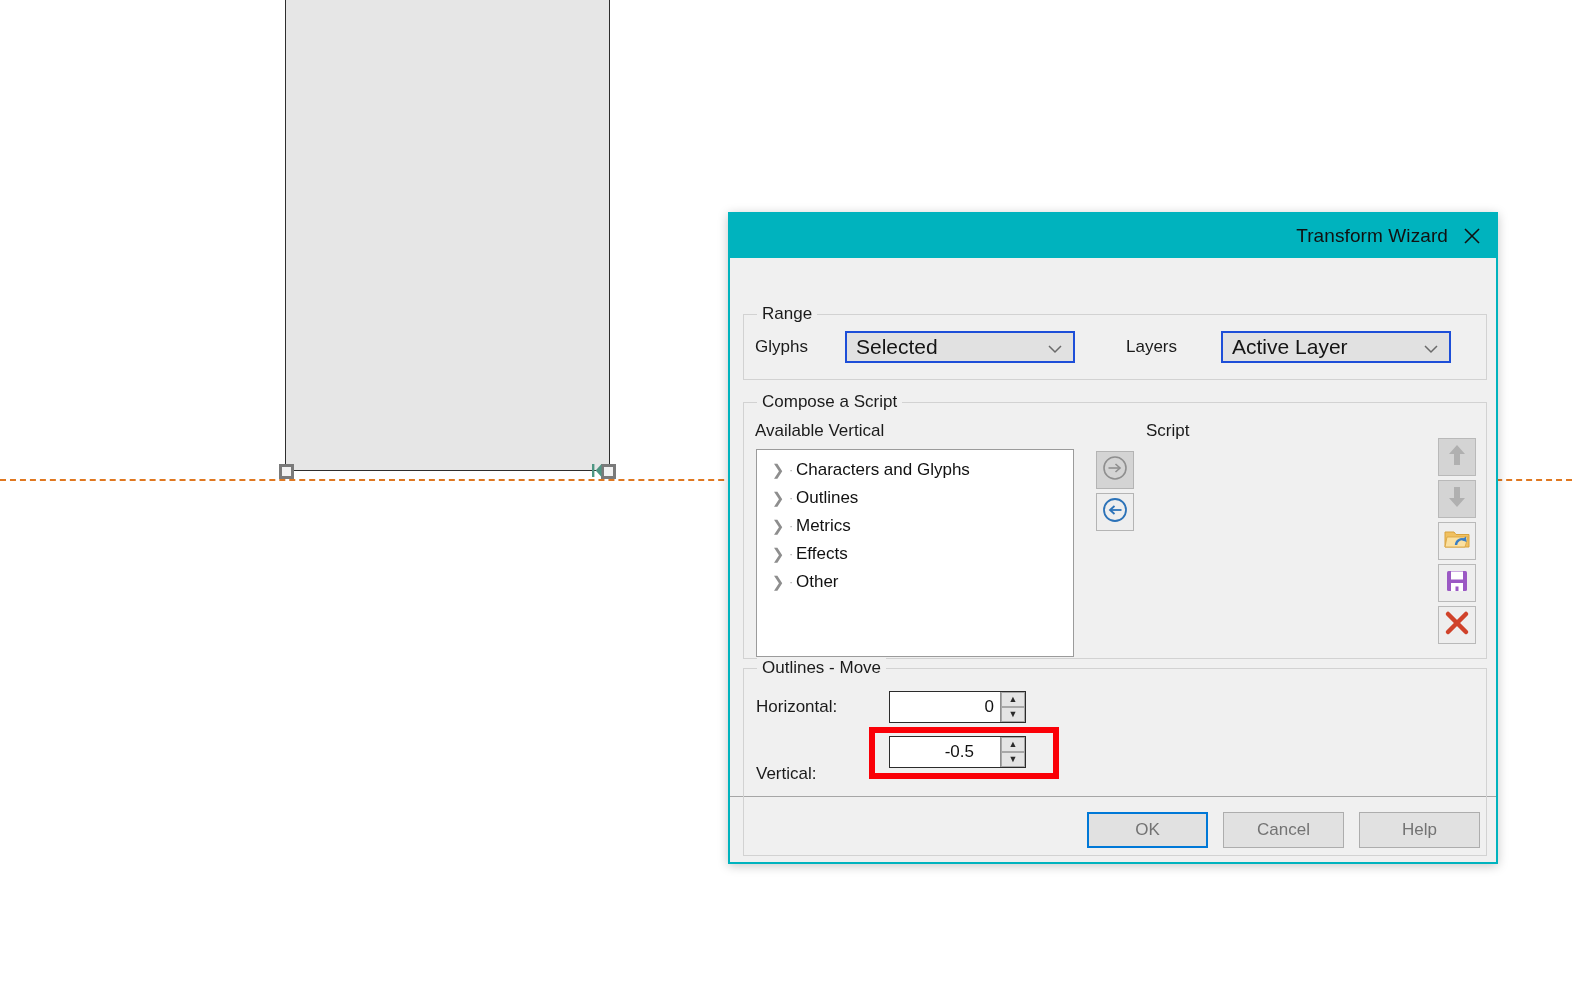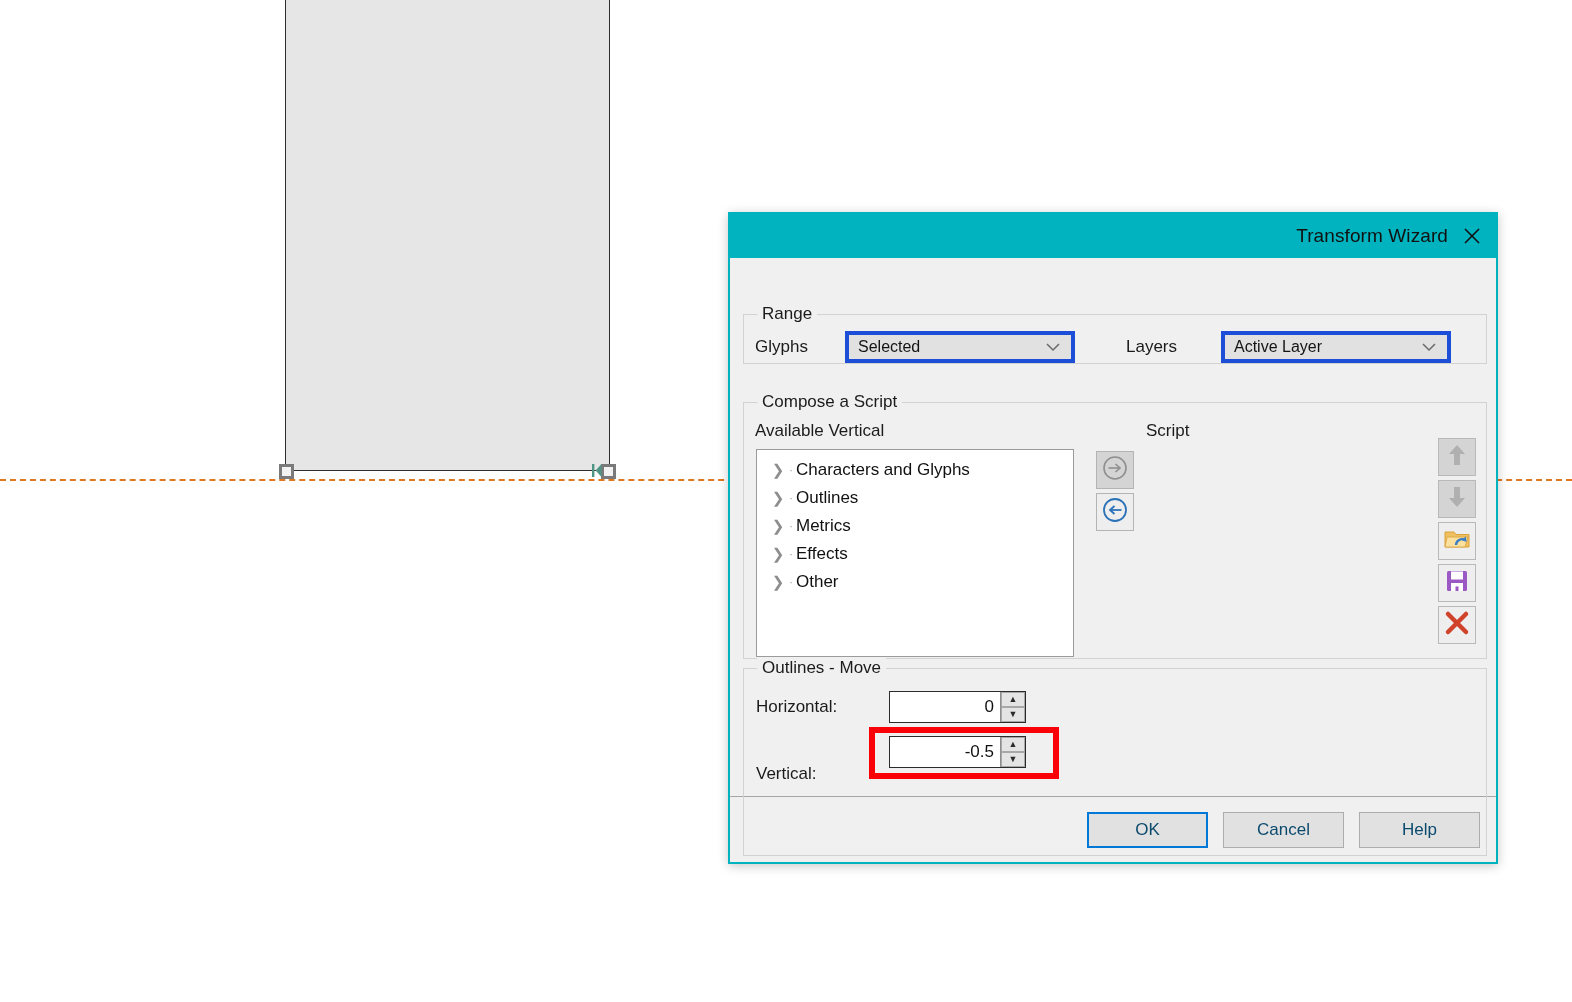--- a/index.html
+++ b/index.html
@@ -132,37 +132,37 @@
     background: #f0f0f0;
     padding: 0 5px;
     font-size: 17px;
     color: #1b1b1b;
     white-space: nowrap;
   }
 
   
   #range-group {
     left: 13px; top: 56px;
-    width: 744px; height: 50px;
+    width: 744px; height: 66px;
   }
   .field-label {
     position: absolute;
     font-size: 17px;
     color: #1b1b1b;
   }
   .combo {
     position: absolute;
     height: 32px;
     background: #e1e1e1;
-    border: 4px solid #1d4ed8;
+    border: 2px solid #1d4ed8;
     box-sizing: border-box;
     display: flex;
     align-items: center;
     padding-left: 9px;
-    font-size: 16px;
+    font-size: 21px;
     color: #141414;
     cursor: pointer;
   }
   .combo .chev {
     position: absolute;
     right: 11px;
     top: 50%;
     transform: translateY(-50%);
     color: #666;
   }
@@ -328,21 +328,21 @@
     gap: 15px;
     box-sizing: border-box;
   }
   .btn {
     width: 121px;
     height: 36px;
     background: #e1e1e1;
     border: 1px solid #adadad;
     box-sizing: border-box;
     font-size: 17px;
-    color: #0c4a6e;
+    color: #737373;
     display: flex;
     align-items: center;
     justify-content: center;
     cursor: pointer;
     font-family: "Liberation Sans", sans-serif;
   }
   .btn.default {
     border: 2px solid #0078d7;
   }
 </style>
@@ -470,21 +470,21 @@
         <div class="spin" style="left:145px; top:22px; width:137px;">
           <div class="spin-value">0</div>
           <div class="spin-btns">
             <div class="spin-btn">▲</div>
             <div class="spin-btn">▼</div>
           </div>
         </div>
 
         <div class="field-label" style="left:12px; top:73px;margin-top:22px;">Vertical:</div>
 
-        <div class="spin" style="left:145px; top:67px; width:137px;">
+        <div class="spin" style="left:145px; top:67px; width:137px;gap:20px;">
           <div class="spin-value">-0.5</div>
           <div class="spin-btns">
             <div class="spin-btn">▲</div>
             <div class="spin-btn">▼</div>
           </div>
         </div>
 
         <div class="highlight-rect" style="left:125px; top:58px; width:190px; height:52px;"></div>
       </div>
 

